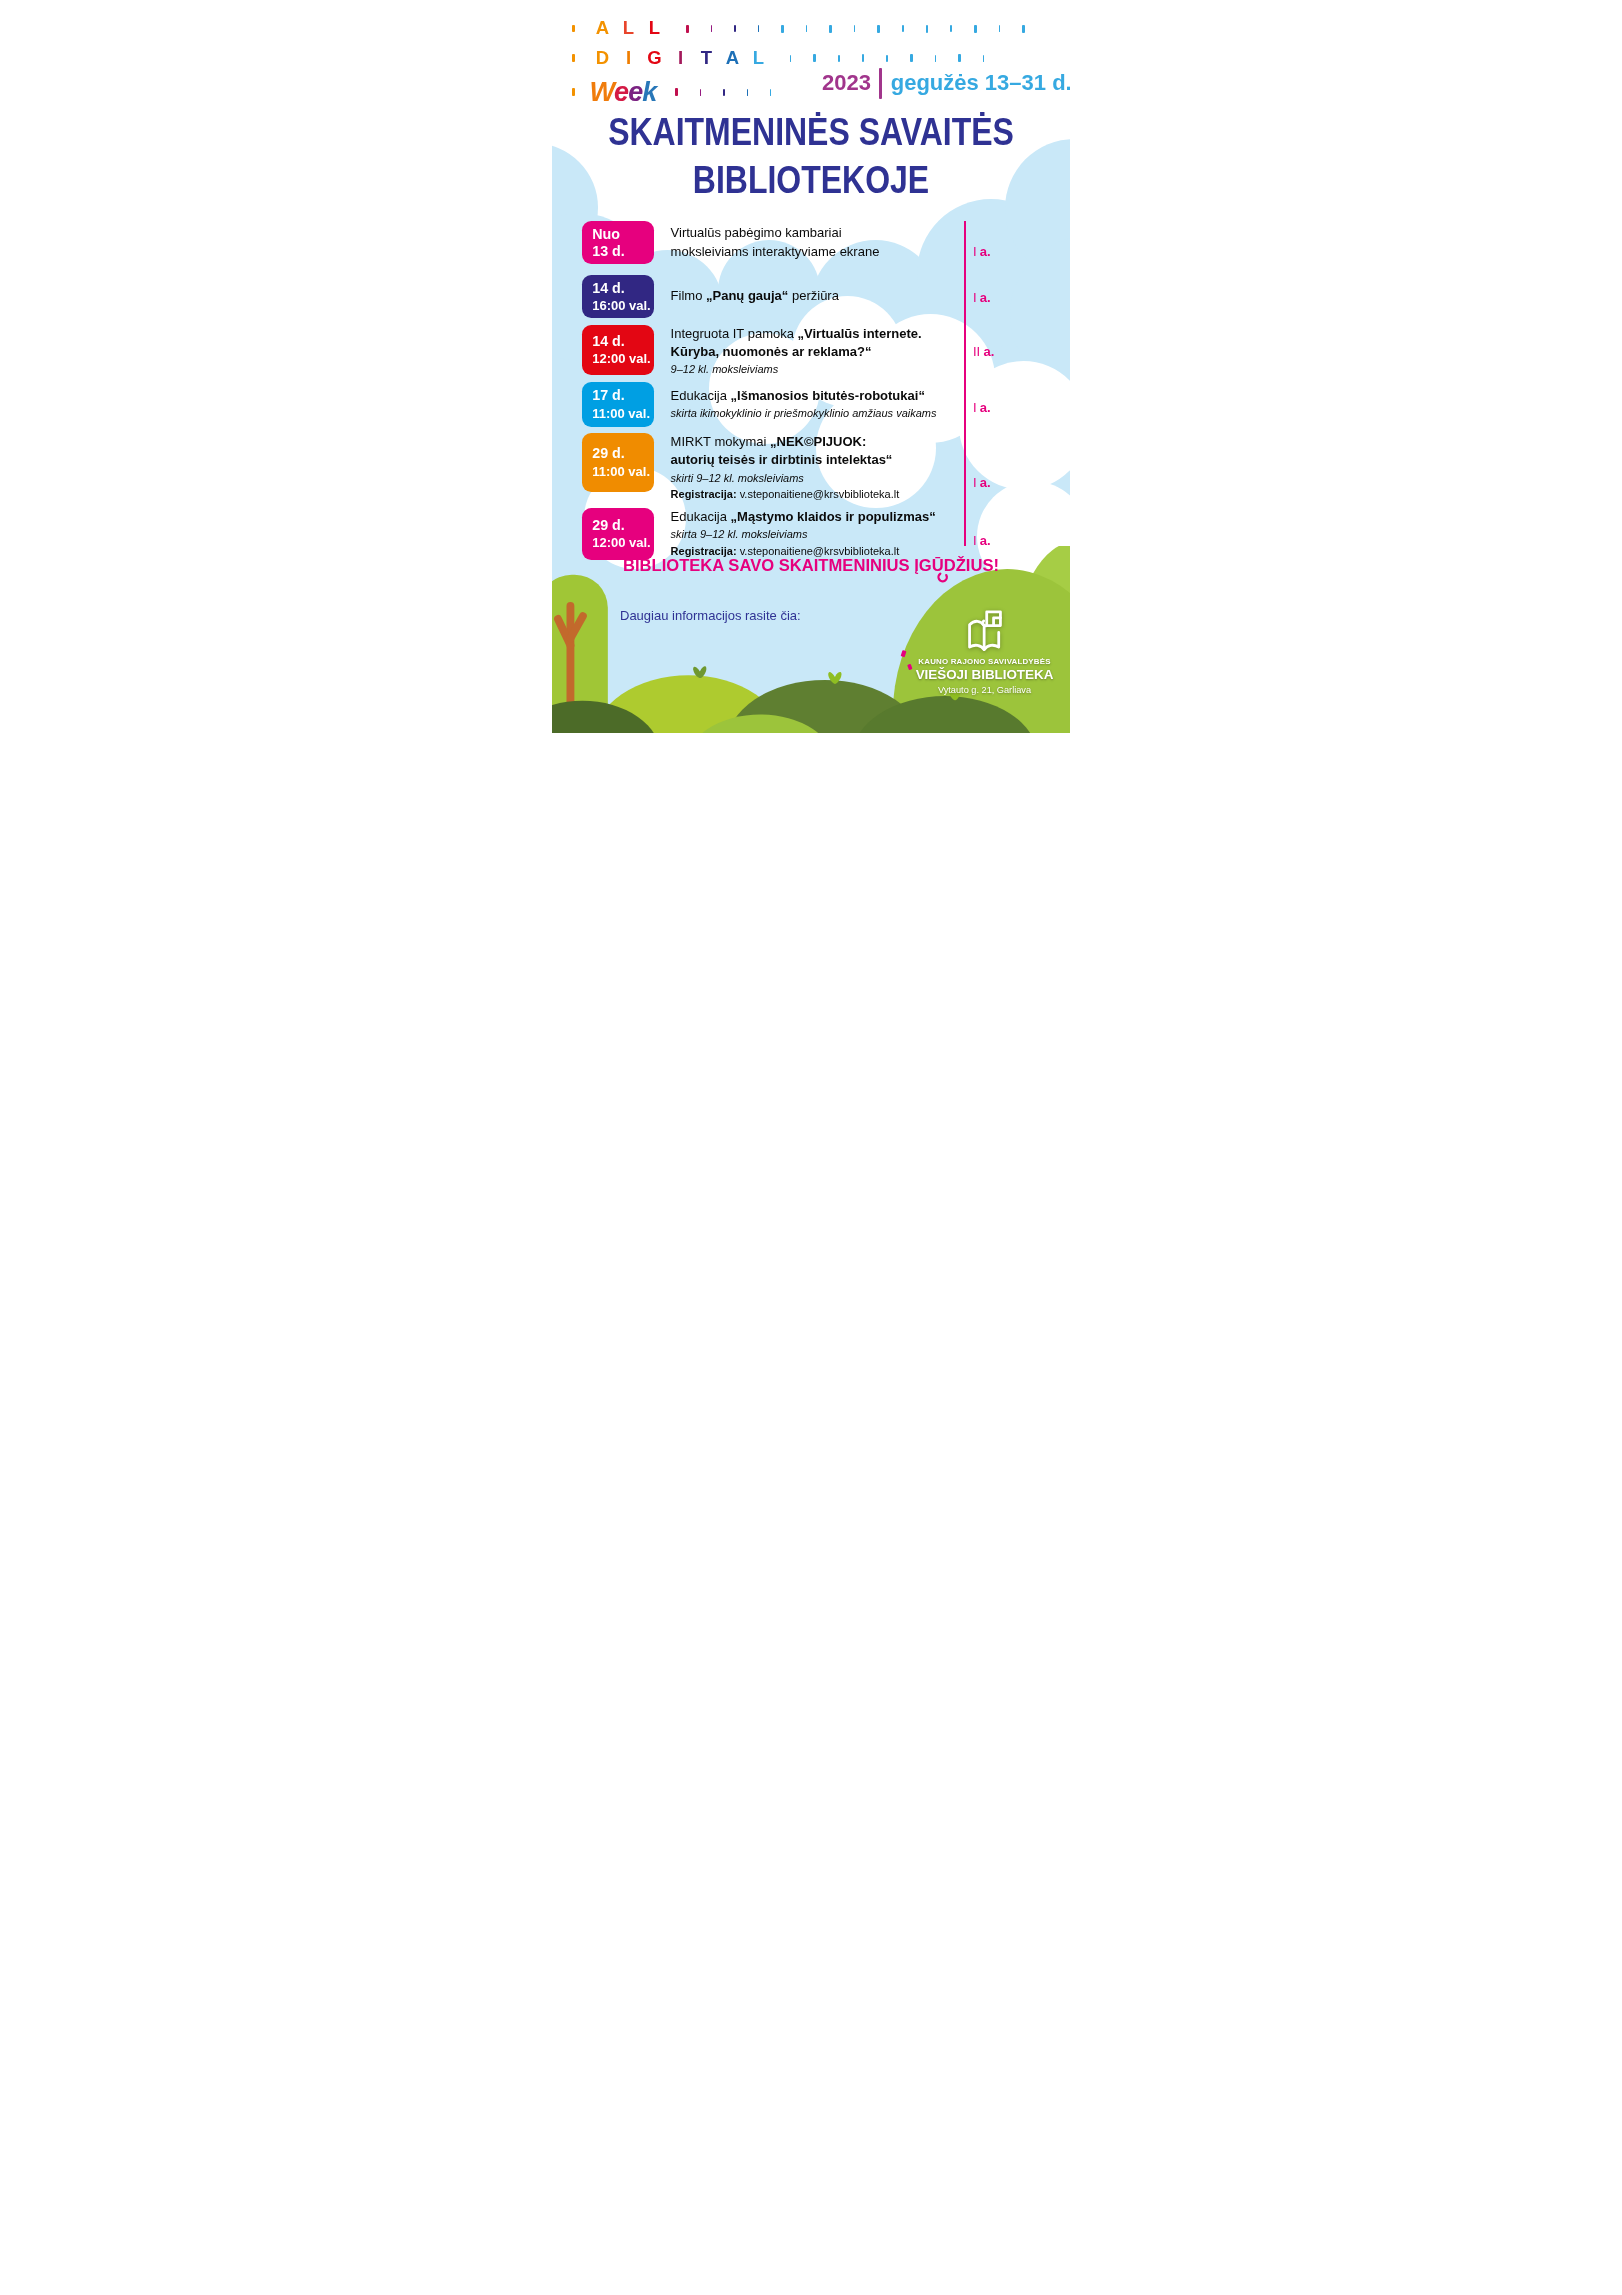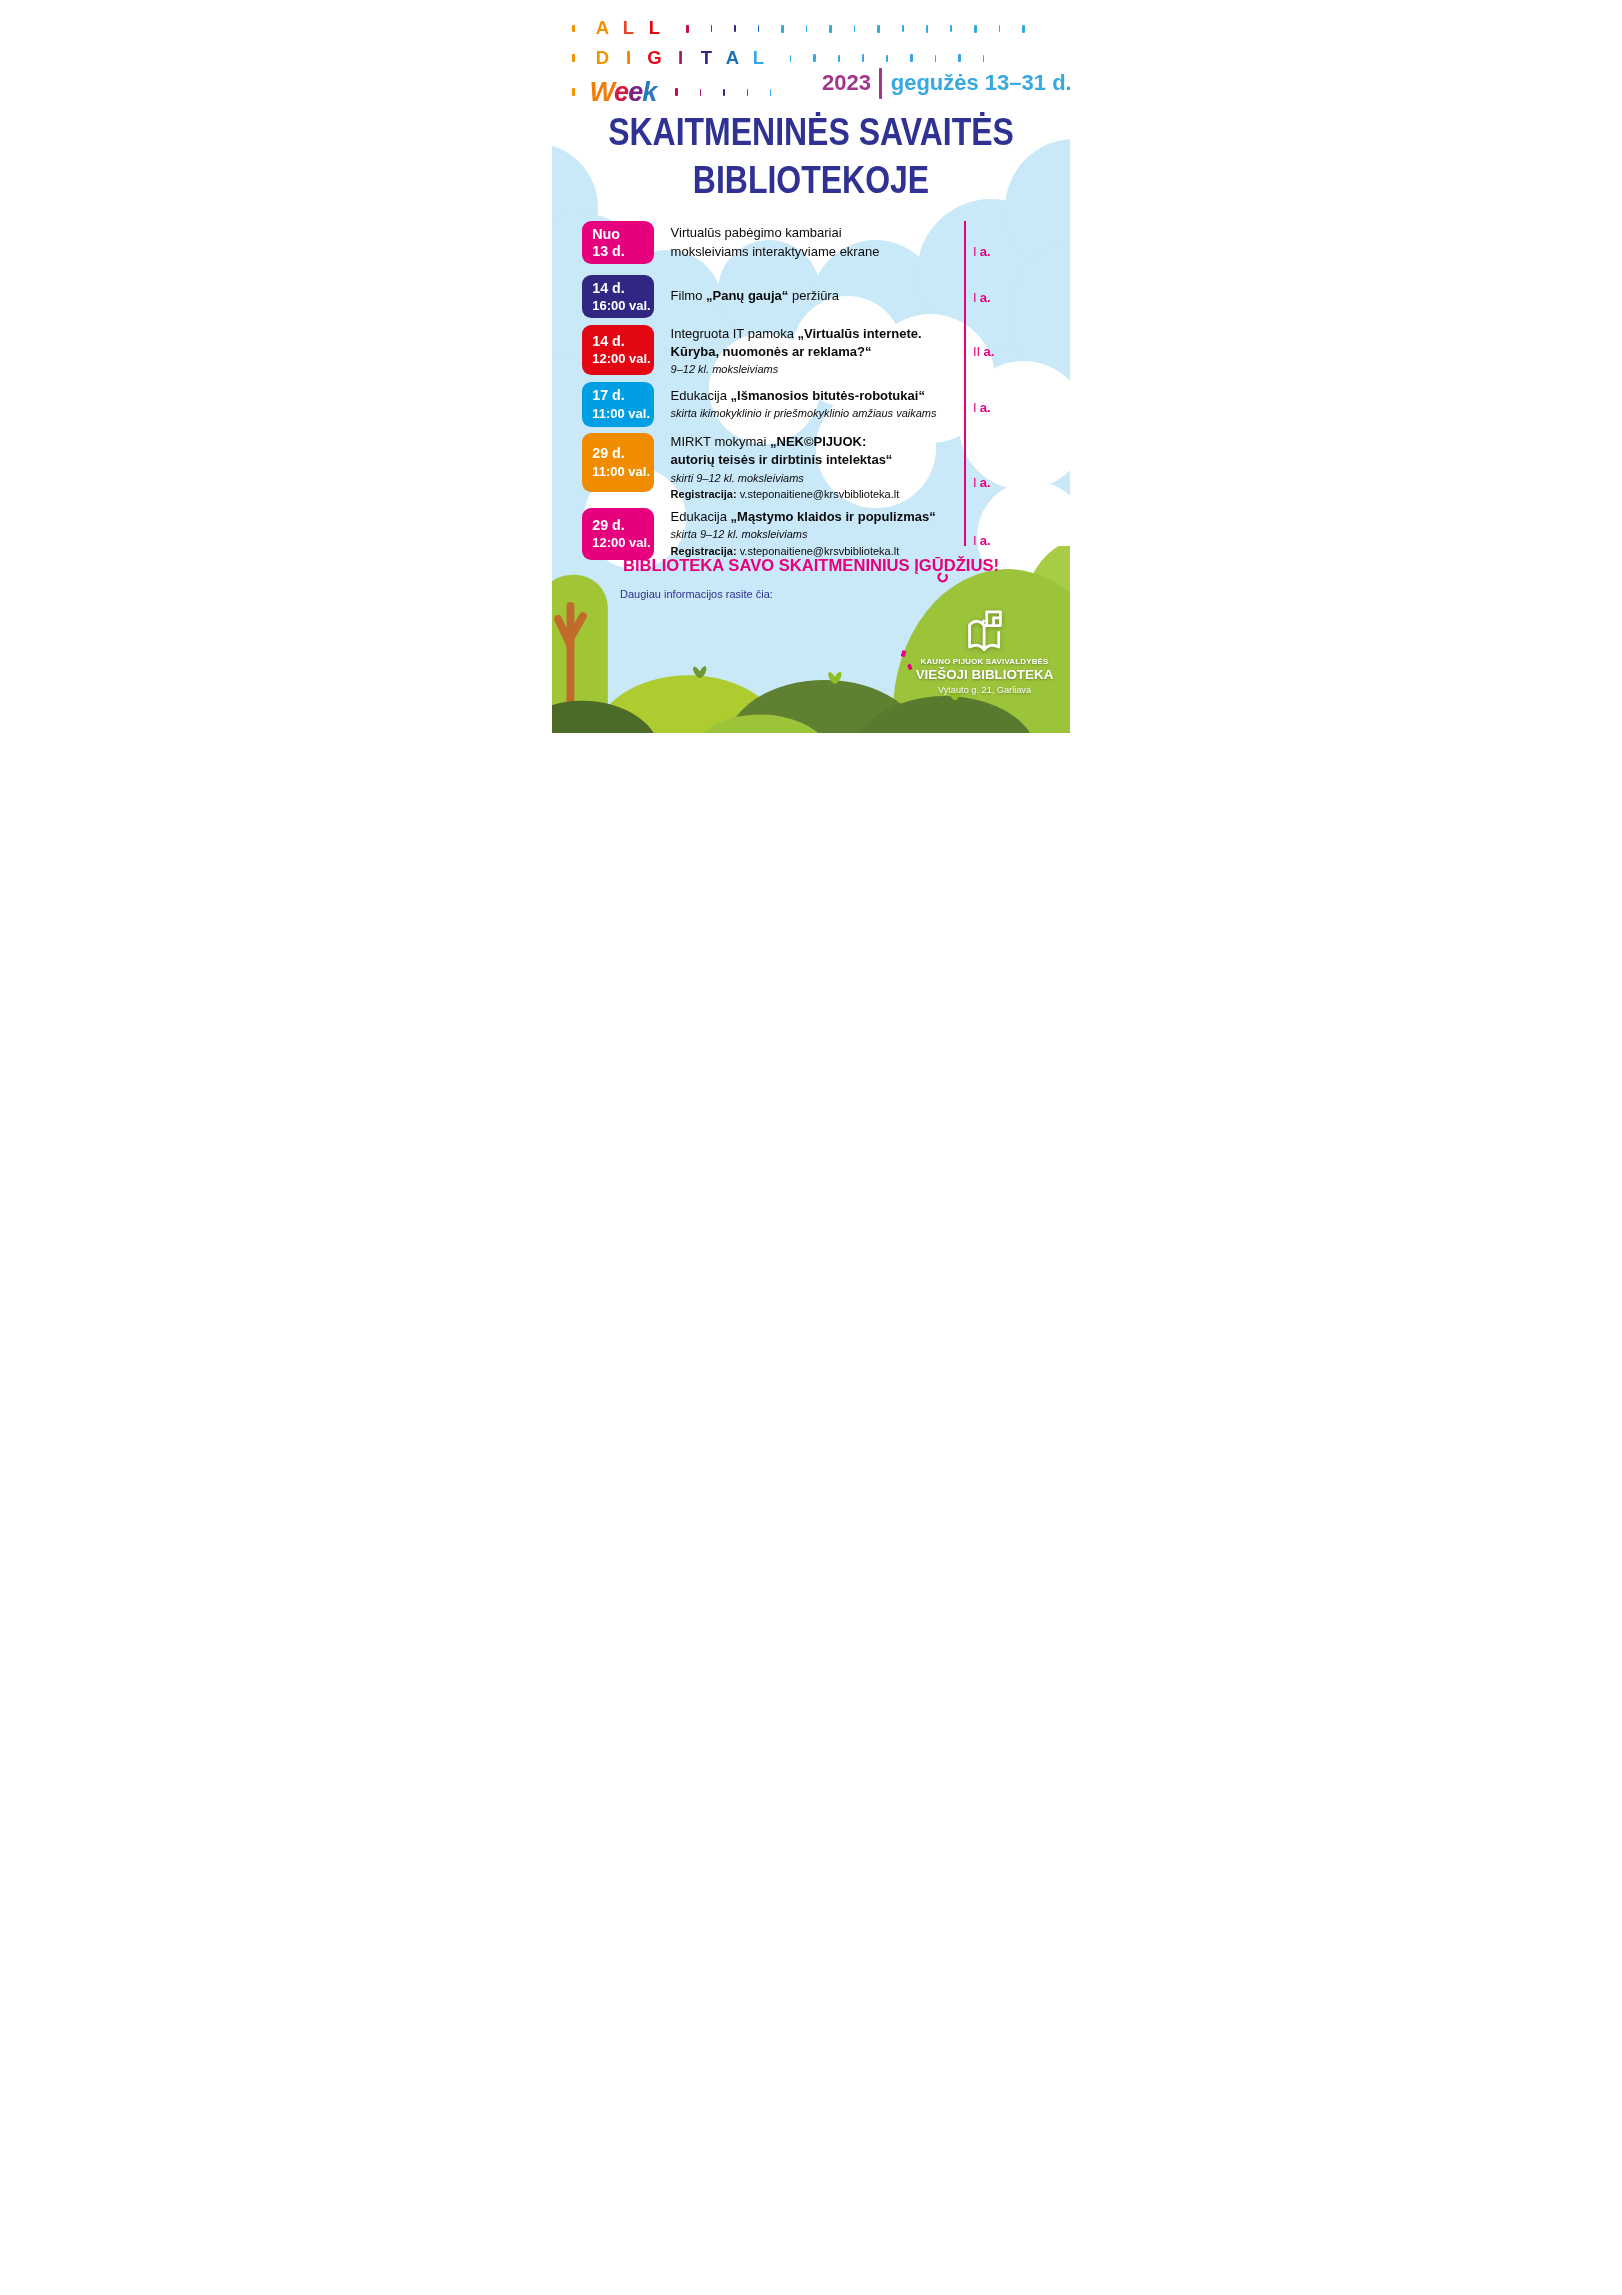--- a/index.html
+++ b/index.html
@@ -45,21 +45,21 @@
   .loc{position:absolute;left:391px;color:#E6007E;font-size:13px;white-space:nowrap;}
   .loc .lroman{font-weight:400;margin-right:3.2px;}
   .loc .lsuffix{font-weight:bold;}
   .loc-mid{top:50%;transform:translateY(-50%);}
   .loc-b12{bottom:5.5px;}
   .loc-b26{bottom:12px;}
   .vline{position:absolute;left:412px;top:221px;width:1.8px;height:325px;background:#E6007E;z-index:2;}
   
   .slogan{position:absolute;left:0;right:0;top:556px;text-align:center;color:#E6007E;font-size:16.6px;
           font-weight:bold;z-index:2;}
-  .info{position:absolute;left:68px;top:588px;font-size:11px;color:#2F3293;z-index:2;}
+  .info{position:absolute;left:68px;top:608px;font-size:13px;color:#2F3293;z-index:2;}
   .linkbox{position:absolute;left:57px;top:604px;width:288px;height:55px;border:1.8px dashed #E6007E;
            border-radius:13px;box-sizing:border-box;padding:3.7px 0 0 14px;z-index:2;}
   .link{font-size:17.6px;font-weight:bold;color:#2F3293;line-height:1.26;}
   .mag{position:absolute;left:240px;top:11px;}
   .library{position:absolute;left:356px;top:605px;width:153px;text-align:center;color:#ffffff;z-index:3;
            text-shadow:0 0.9px 2.3px rgba(0,0,0,.35);}
   .library svg{filter:drop-shadow(0 1.4px 2.3px rgba(0,0,0,.3));}
   .lib1{font-size:7.9px;font-weight:bold;letter-spacing:0.2px;margin-top:1.8px;}
   .lib2{font-size:13.4px;font-weight:bold;margin-top:1.4px;}
   .lib3{font-size:9.2px;margin-top:2.8px;}
@@ -293,19 +293,19 @@
   <div class="library">
     <svg width="44" height="48" viewBox="0 0 100 112">
       <g fill="none" stroke="#ffffff" stroke-width="6.5" stroke-linejoin="round" stroke-linecap="round">
         <path d="M14 46 C26 34 40 36 48 48 L48 104 C40 93 26 91 14 98 Z"></path>
         <path d="M48 104 C56 93 70 91 82 98 L82 64"></path>
         <rect x="54" y="16" width="32" height="32"></rect>
         <path d="M54 48 C46 50 42 43 47 37"></path>
         <path d="M86 30 L70 30 L70 48"></path>
       </g>
     </svg>
-    <div class="lib1">KAUNO PIJUOK SAVIVALDYBĖS</div>
+    <div class="lib1">KAUNO RAJONO SAVIVALDYBĖS</div>
     <div class="lib2">VIEŠOJI BIBLIOTEKA</div>
     <div class="lib3">Vytauto g. 21, Garliava</div>
   </div>
 
 </div>
 
 
 </body></html>

